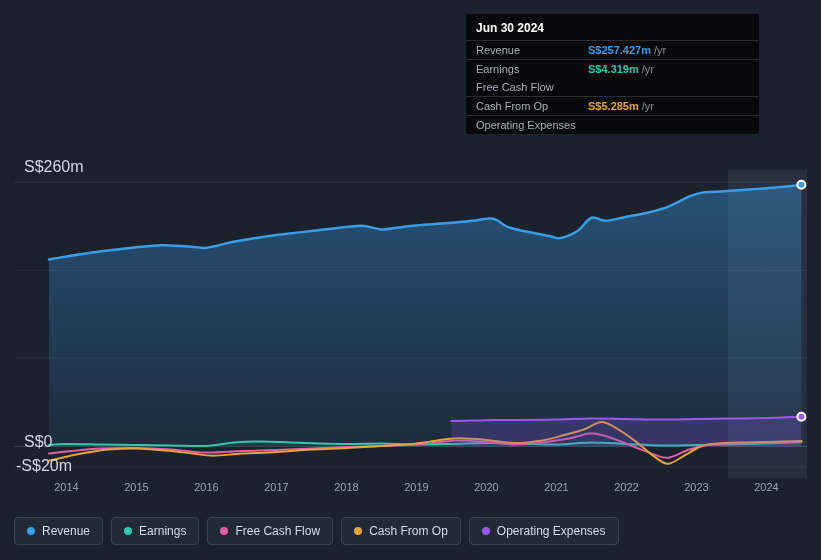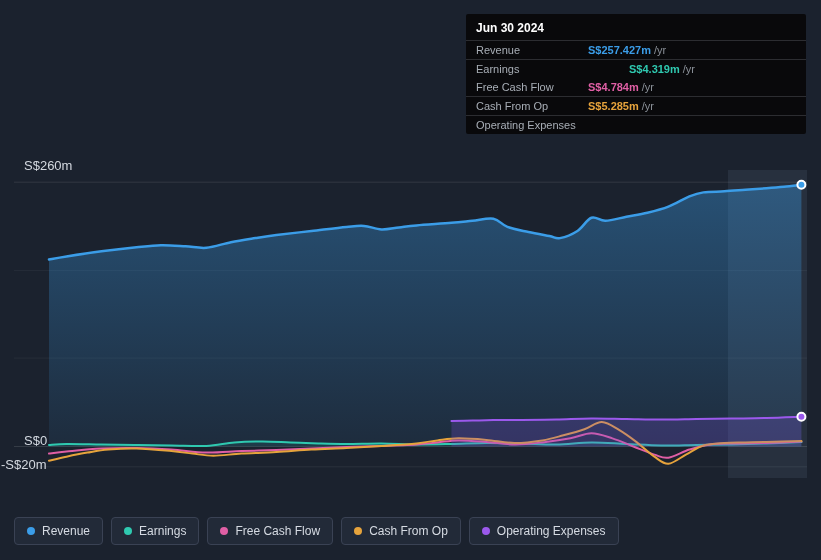--- a/index.html
+++ b/index.html
@@ -1,25 +1,25 @@
 <!DOCTYPE html>
 <html><head>
 <meta charset="utf-8">
 <style>
   html,body{margin:0;padding:0;background:#1b222e;}
   .stage{position:relative;width:821px;height:560px;background:#1b222e;overflow:hidden;
          font-family:"Liberation Sans",sans-serif;}
   svg#chart-svg{position:absolute;left:0;top:0;}
-  .ylabel{position:absolute;font-size:13px;color:#d4d9e0;}
+  .ylabel{position:absolute;font-size:16px;color:#d4d9e0;}
   #y-260{left:24px;top:158px;}
   #y-0{left:24px;top:433px;}
-  #y-neg20{left:1px;top:457px;text-align:right;}
+  #y-neg20{left:16px;top:457px;text-align:right;}
   #x-axis{position:absolute;top:481px;left:0;width:821px;height:16px;}
   .xtick{position:absolute;top:0;transform:translateX(-50%);font-size:11px;color:#98a1af;}
-  .tt{position:absolute;left:466px;top:14px;width:340px;background:#09090b;border-radius:2px;
+  .tt{position:absolute;left:466px;top:14px;width:293px;background:#09090b;border-radius:2px;
       color:#fff;font-size:11px;z-index:5;}
   .tt-title{padding:7px 10px 5px 10px;font-weight:bold;font-size:12px;border-bottom:1px solid #2c2d31;}
   .tt-row{display:grid;grid-template-columns:112px 1fr;padding:3px 10px;align-items:baseline;}
   .sep{border-bottom:1px solid #2c2d31;}
   .tt-label{color:#a8aeb6;}
   .tt-value b{font-weight:bold;}
   .tt-unit{color:#8b9199;margin-left:3px;text-align:center;}
   .white{color:#fff;}
   #legend{position:absolute;left:14px;top:517px;display:flex;gap:8px;}
   .chip{display:flex;align-items:center;gap:7px;padding:6px 12px;background:#222a38;
@@ -53,38 +53,50 @@
       <path d="M451.44483671668416,421.0759075907591C454.9443954104171,420.991199119912 465.4430714916159,420.73707370737077 472.4421888790818,420.5676567656766C479.4413062665477,420.3982398239824 485.27390408943415,420.14411441144114 493.43954104147946,420.05940594059405C501.60517799352476,419.97469746974696 510.9373345101521,420.14411441144114 521.4360105913536,420.05940594059405C531.934686672555,419.97469746974696 544.7664018829101,419.8052805280528 556.4315975286884,419.5511551155115C568.0967931744666,419.29702970297024 579.7619888202449,418.6193619361936 591.4271844660232,418.53465346534654C603.0923801118014,418.44994499449945 614.7575757575796,418.8734873487349 626.4227714033578,419.0429042904291C638.0879670491361,419.21232123212326 649.7531626949144,419.5511551155115 661.4183583406926,419.5511551155115C673.0835539864709,419.5511551155115 684.7487496322491,419.21232123212326 696.4139452780273,419.0429042904291C708.0791409238055,418.8734873487349 719.7443365695839,418.7040704070407 731.4095322153621,418.53465346534654C743.0747278611403,418.36523652365236 754.7399235069186,418.317799779978 766.4051191526968,418.026402640264C778.070314798475,417.73500550055 795.5681082671424,416.9929592959296 801.4007060900316,416.7862706270627L801.4007060900316,446.4884488448845L451.44483671668416,446.4884488448845Z" fill="rgba(123,79,214,0.25)" stroke="none"></path>
       <path d="M451.44483671668416,421.0759075907591C454.9443954104171,420.991199119912 465.4430714916159,420.73707370737077 472.4421888790818,420.5676567656766C479.4413062665477,420.3982398239824 485.27390408943415,420.14411441144114 493.43954104147946,420.05940594059405C501.60517799352476,419.97469746974696 510.9373345101521,420.14411441144114 521.4360105913536,420.05940594059405C531.934686672555,419.97469746974696 544.7664018829101,419.8052805280528 556.4315975286884,419.5511551155115C568.0967931744666,419.29702970297024 579.7619888202449,418.6193619361936 591.4271844660232,418.53465346534654C603.0923801118014,418.44994499449945 614.7575757575796,418.8734873487349 626.4227714033578,419.0429042904291C638.0879670491361,419.21232123212326 649.7531626949144,419.5511551155115 661.4183583406926,419.5511551155115C673.0835539864709,419.5511551155115 684.7487496322491,419.21232123212326 696.4139452780273,419.0429042904291C708.0791409238055,418.8734873487349 719.7443365695839,418.7040704070407 731.4095322153621,418.53465346534654C743.0747278611403,418.36523652365236 754.7399235069186,418.317799779978 766.4051191526968,418.026402640264C778.070314798475,417.73500550055 795.5681082671424,416.9929592959296 801.4007060900316,416.7862706270627" fill="none" stroke="#9b59ec" stroke-width="2" stroke-linecap="round" stroke-linejoin="round"></path>
       <circle cx="801.4007060900316" cy="184.81347854785477" r="4" fill="#3b9de8" stroke="#ffffff" stroke-width="2"></circle>
       <circle cx="801.4007060900316" cy="416.7862706270627" r="4" fill="#9b59ec" stroke="#ffffff" stroke-width="2"></circle>
     </svg>
 
   <div class="ylabel" id="y-260">S$260m</div>
   <div class="ylabel" id="y-0">S$0</div>
   <div class="ylabel" id="y-neg20">-S$20m</div>
 
+  <div id="x-axis">
+      <div class="xtick" style="left: 66.4934px;">2014</div>
+      <div class="xtick" style="left: 136.485px;">2015</div>
+      <div class="xtick" style="left: 206.476px;">2016</div>
+      <div class="xtick" style="left: 276.467px;">2017</div>
+      <div class="xtick" style="left: 346.458px;">2018</div>
+      <div class="xtick" style="left: 416.449px;">2019</div>
+      <div class="xtick" style="left: 486.44px;">2020</div>
+      <div class="xtick" style="left: 556.432px;">2021</div>
+      <div class="xtick" style="left: 626.423px;">2022</div>
+      <div class="xtick" style="left: 696.414px;">2023</div>
+      <div class="xtick" style="left: 766.405px;">2024</div>
+    </div>
 
   <div class="tt">
     <div class="tt-title">Jun 30 2024</div>
 
     <div class="tt-row sep">
       <span class="tt-label">Revenue</span>
       <span class="tt-value"><b style="color: rgb(59, 157, 232);">S$257.427m</b><span class="tt-unit">/yr</span></span>
     </div>
 
     <div class="tt-row">
       <span class="tt-label">Earnings</span>
-      <span class="tt-value"><b style="color: rgb(47, 201, 176); margin-left: 41px;">S$4.319m</b><span class="tt-unit">/yr</span></span>
+      <span class="tt-value"><b style="color: rgb(47, 201, 176);">S$4.319m</b><span class="tt-unit">/yr</span></span>
     </div>
 
 
     <div class="tt-row sep">
       <span class="tt-label">Free Cash Flow</span>
-      <span class="tt-value"><b style="color: rgb(224, 95, 165);">S$4.784m</b><span class="tt-unit">/yr</span></span>
     </div>
 
     <div class="tt-row sep">
       <span class="tt-label">Cash From Op</span>
       <span class="tt-value"><b style="color: rgb(230, 163, 60);">S$5.285m</b><span class="tt-unit">/yr</span></span>
     </div>
 
     <div class="tt-row">
       <span class="tt-label">Operating Expenses</span>
     </div>

